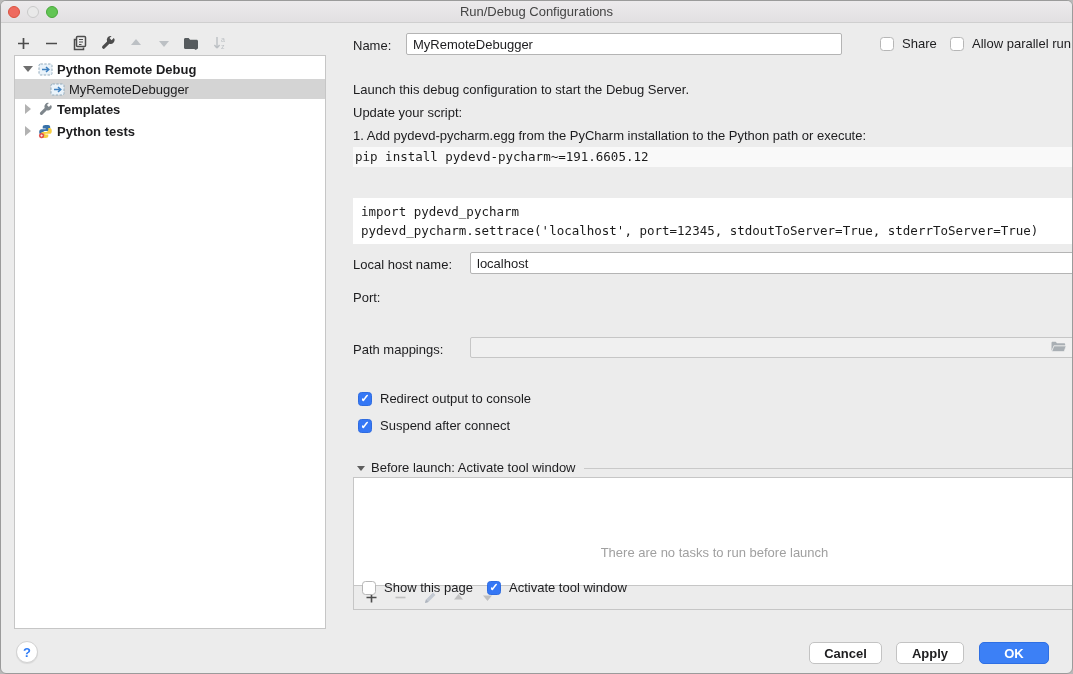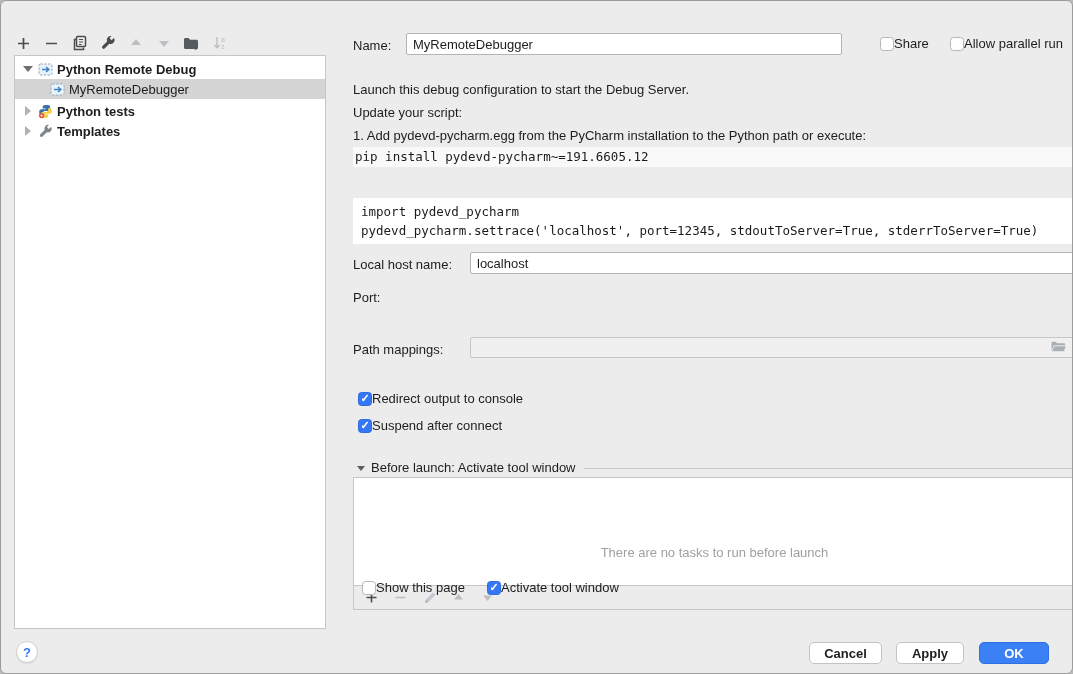--- a/index.html
+++ b/index.html
@@ -48,21 +48,21 @@
     font-family:"Liberation Sans", sans-serif; font-size:13px; color:#1d1d1f; padding:0 6px; outline:none;
   }
   .text-input.focused { border:1px solid #6e9bd6; box-shadow:0 0 0 3px #a9c9ee; }
   .band { background:#f9f9f9; }
   .mono { font-family:"DejaVu Sans Mono", monospace; font-size:12.5px; color:#1b1b1b; }
   .code-block { background:#ffffff; padding:4px 8px; line-height:19px; white-space:pre; }
 
   .checkbox { width:14px; height:14px; border:1px solid #b6b6b6; border-radius:3.5px; background:#fff; display:inline-block; position:relative; flex:none; }
   .checkbox.checked { background:#3577f5; border-color:#2f6ce0; }
   .checkbox.checked::after { content:"✓"; position:absolute; left:1.5px; top:-1px; color:#fff; font-size:11px; font-weight:bold; }
-  .cb-row { display:flex; align-items:center; }
+  .cb-row { display:flex; align-items:center; gap:8px; }
 
   .before-row { display:flex; align-items:center; }
   .before-row .hairline { flex:1; height:1px; background:#c9c9c9; margin-left:8px; }
   .tri-sm-down { width:0; height:0; border-left:4px solid transparent; border-right:4px solid transparent; border-top:5px solid #5d5d5d; margin-right:6px; }
 
   .tasks-box { border:1px solid #c6c6c6; background:#fff; }
   .tasks-empty { height:66px; display:flex; align-items:center; justify-content:center; color:#a0a0a0; font-size:13px;margin-top:41px; }
   .tasks-strip { height:24px; background:#ececec; border-top:1px solid #c6c6c6; display:flex; align-items:center; gap:12px; padding-left:9px; }
 
   
@@ -76,20 +76,26 @@
     position:absolute; left:15px; top:640px; width:22px; height:22px; border-radius:50%;
     background:#fff; border:1px solid #d2d2d2; color:#2f7cf6; font-weight:bold; font-size:13px;
     display:flex; align-items:center; justify-content:center; box-shadow:0 1px 1px rgba(0,0,0,.08);
   }
 </style>
 </head>
 <body>
 
 <div class="window">
 
+  <div class="titlebar">
+    <span class="tl red"></span>
+    <span class="tl gray"></span>
+    <span class="tl green"></span>
+    <div class="title">Run/Debug Configurations</div>
+  </div>
 
   <div class="left-toolbar">
     <span class="tb-icon">
       <svg width="15" height="15" viewBox="0 0 15 15">
           <path d="M7.5 2v11M2 7.5h11" stroke="#4c4c4c" stroke-width="1.7"></path>
         </svg>
     </span>
     <span class="tb-icon">
       <svg width="15" height="15" viewBox="0 0 15 15">
           <path d="M2 7.5h11" stroke="#4c4c4c" stroke-width="1.7"></path>
@@ -147,45 +153,45 @@
       <span>Python Remote Debug</span>
     </div>
     <div class="tree-row child selected">
       <span class="t-icon">
         <svg width="15" height="13" viewBox="0 0 15 13">
             <rect x="1" y="1" width="13" height="11" rx="1.5" fill="#eaf3fa" stroke="#92aabb" stroke-width="1" stroke-dasharray="2.4 1.4"></rect>
             <path d="M4 6.5h6M8 4l2.8 2.5L8 9" fill="none" stroke="#3e80c0" stroke-width="1.5"></path>
           </svg>
       </span>
       <span>MyRemoteDebugger</span>
+    </div>
+    <div class="tree-row bold">
+      <span class="twisty">
+          <span class="tri-right"></span>
+        </span>
+      <span class="t-icon">
+        <svg width="15" height="15" viewBox="0 0 16 16">
+            <path d="M14.6 4.2a4 4 0 0 1-5.2 4.5l-4.6 4.6a1.6 1.6 0 1 1-2.3-2.3l4.6-4.6A4 4 0 0 1 11.6 1L9.5 3.1l2.1 2.1 2.1-2.1c.5.6.8 1.1.9 1.1z" fill="#7e868c"></path>
+          </svg>
+      </span>
+      <span>Templates</span>
     </div>
     <div class="tree-row bold" style="margin-top:2px;">
       <span class="twisty">
           <span class="tri-right"></span>
         </span>
       <span class="t-icon">
         <svg width="15" height="15" viewBox="0 0 15 15">
             <path d="M7.5 1c-2 0-2.8.9-2.8 2v1.5h3v.7H3.4C2.2 5.2 1.2 6 1.2 8s1 2.9 2.2 2.9h1.3V9.2c0-1.2 1-2.2 2.2-2.2h3.4c1 0 1.9-.8 1.9-1.9V3c0-1.1-.9-2-2.1-2z" fill="#3871a8"></path>
             <path d="M7.5 14c2 0 2.8-.9 2.8-2v-1.5h-3v-.7h4.3c1.2 0 2.2-.8 2.2-2.8s-1-2.9-2.2-2.9h-1.3v1.7c0 1.2-1 2.2-2.2 2.2H4.7c-1 0-1.9.8-1.9 1.9V12c0 1.1.9 2 2.1 2z" fill="#f7cf43"></path>
             <circle cx="3.6" cy="11.6" r="2.6" fill="#e0524d"></circle>
             <path d="M2.5 11.6h2.2M3.6 10.5v2.2" stroke="#fff" stroke-width=".9" opacity=".9"></path>
           </svg>
       </span>
       <span>Python tests</span>
-    </div>
-    <div class="tree-row bold">
-      <span class="twisty">
-          <span class="tri-right"></span>
-        </span>
-      <span class="t-icon">
-        <svg width="15" height="15" viewBox="0 0 16 16">
-            <path d="M14.6 4.2a4 4 0 0 1-5.2 4.5l-4.6 4.6a1.6 1.6 0 1 1-2.3-2.3l4.6-4.6A4 4 0 0 1 11.6 1L9.5 3.1l2.1 2.1 2.1-2.1c.5.6.8 1.1.9 1.1z" fill="#7e868c"></path>
-          </svg>
-      </span>
-      <span>Templates</span>
     </div>
   </div>
 
   <div class="right">
 
     <div class="abs lbl" style="left:0; top:36px;">Name:</div>
     <input class="abs text-input" style="left: 53px; top: 32px; width: 436px;" value="MyRemoteDebugger">
 
     <div class="abs cb-row" style="left:527px; top:34px;">
       <span class="checkbox"></span>

